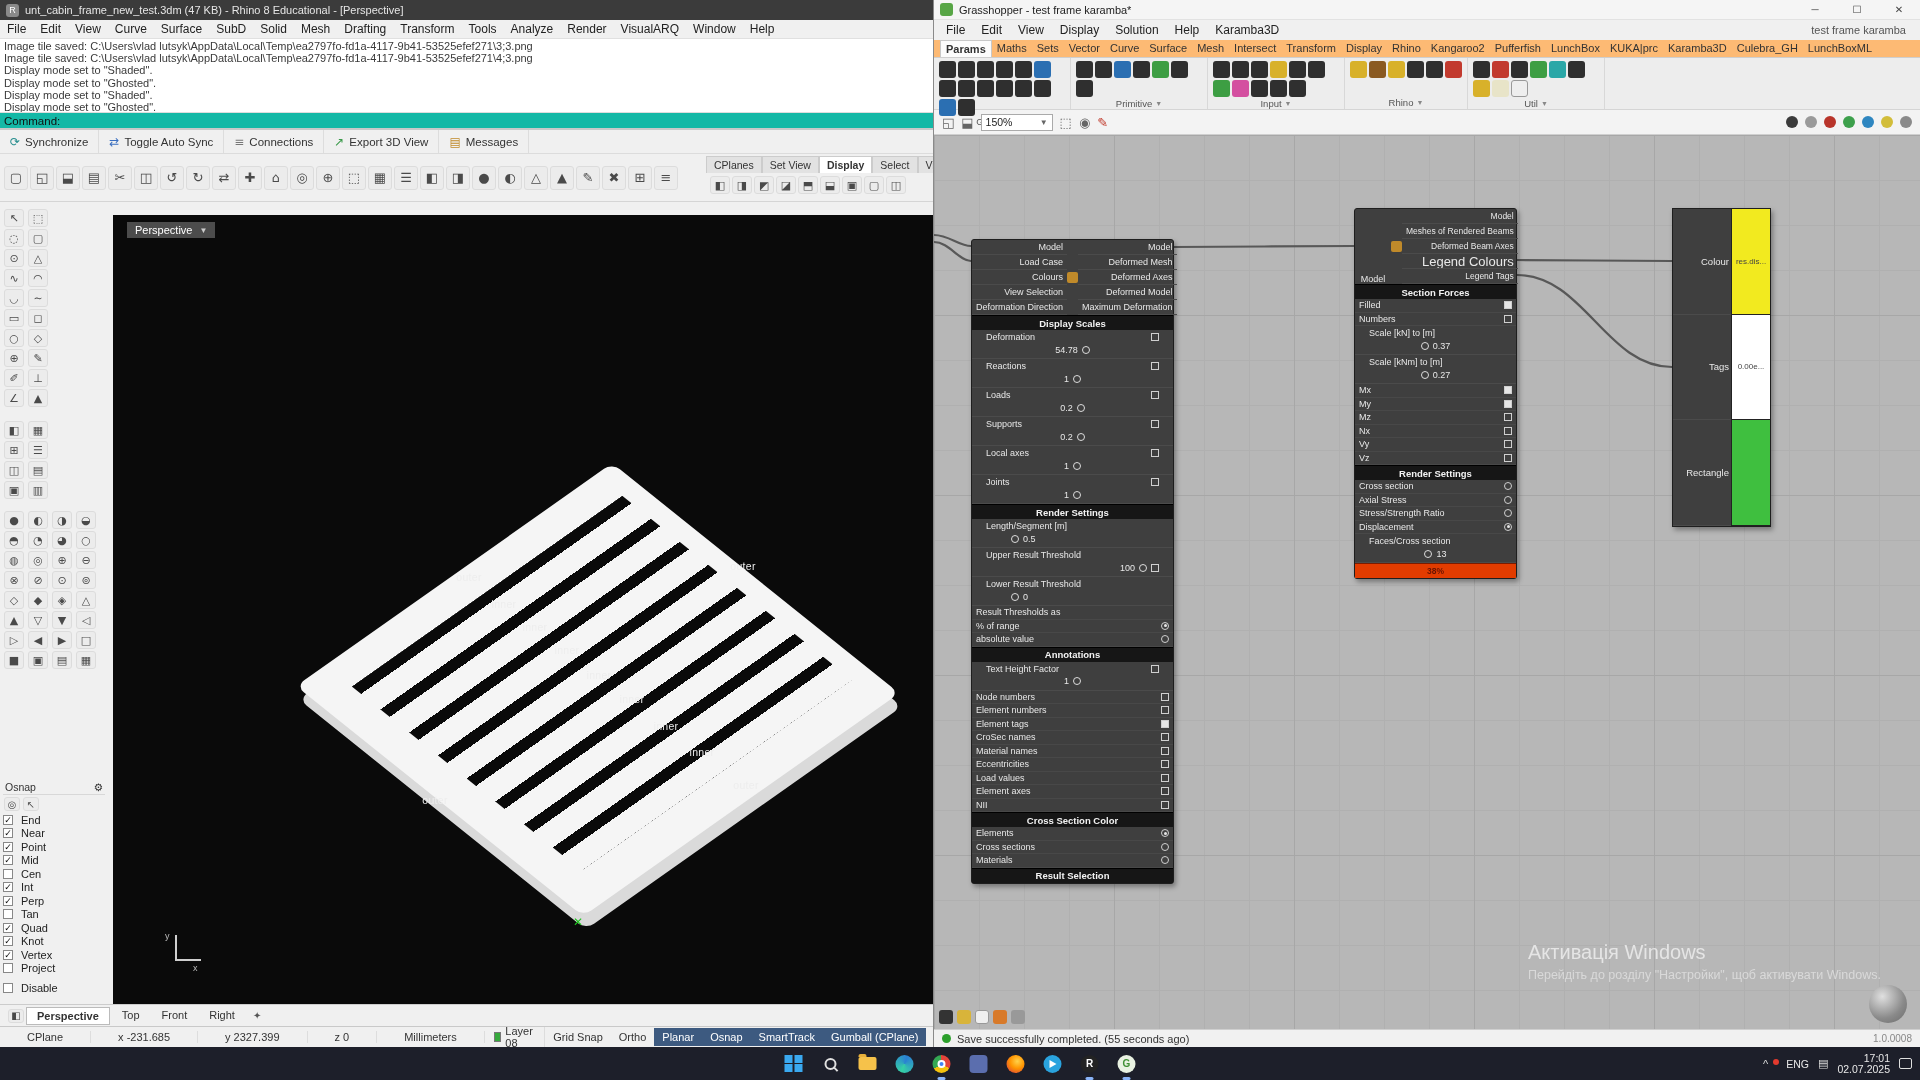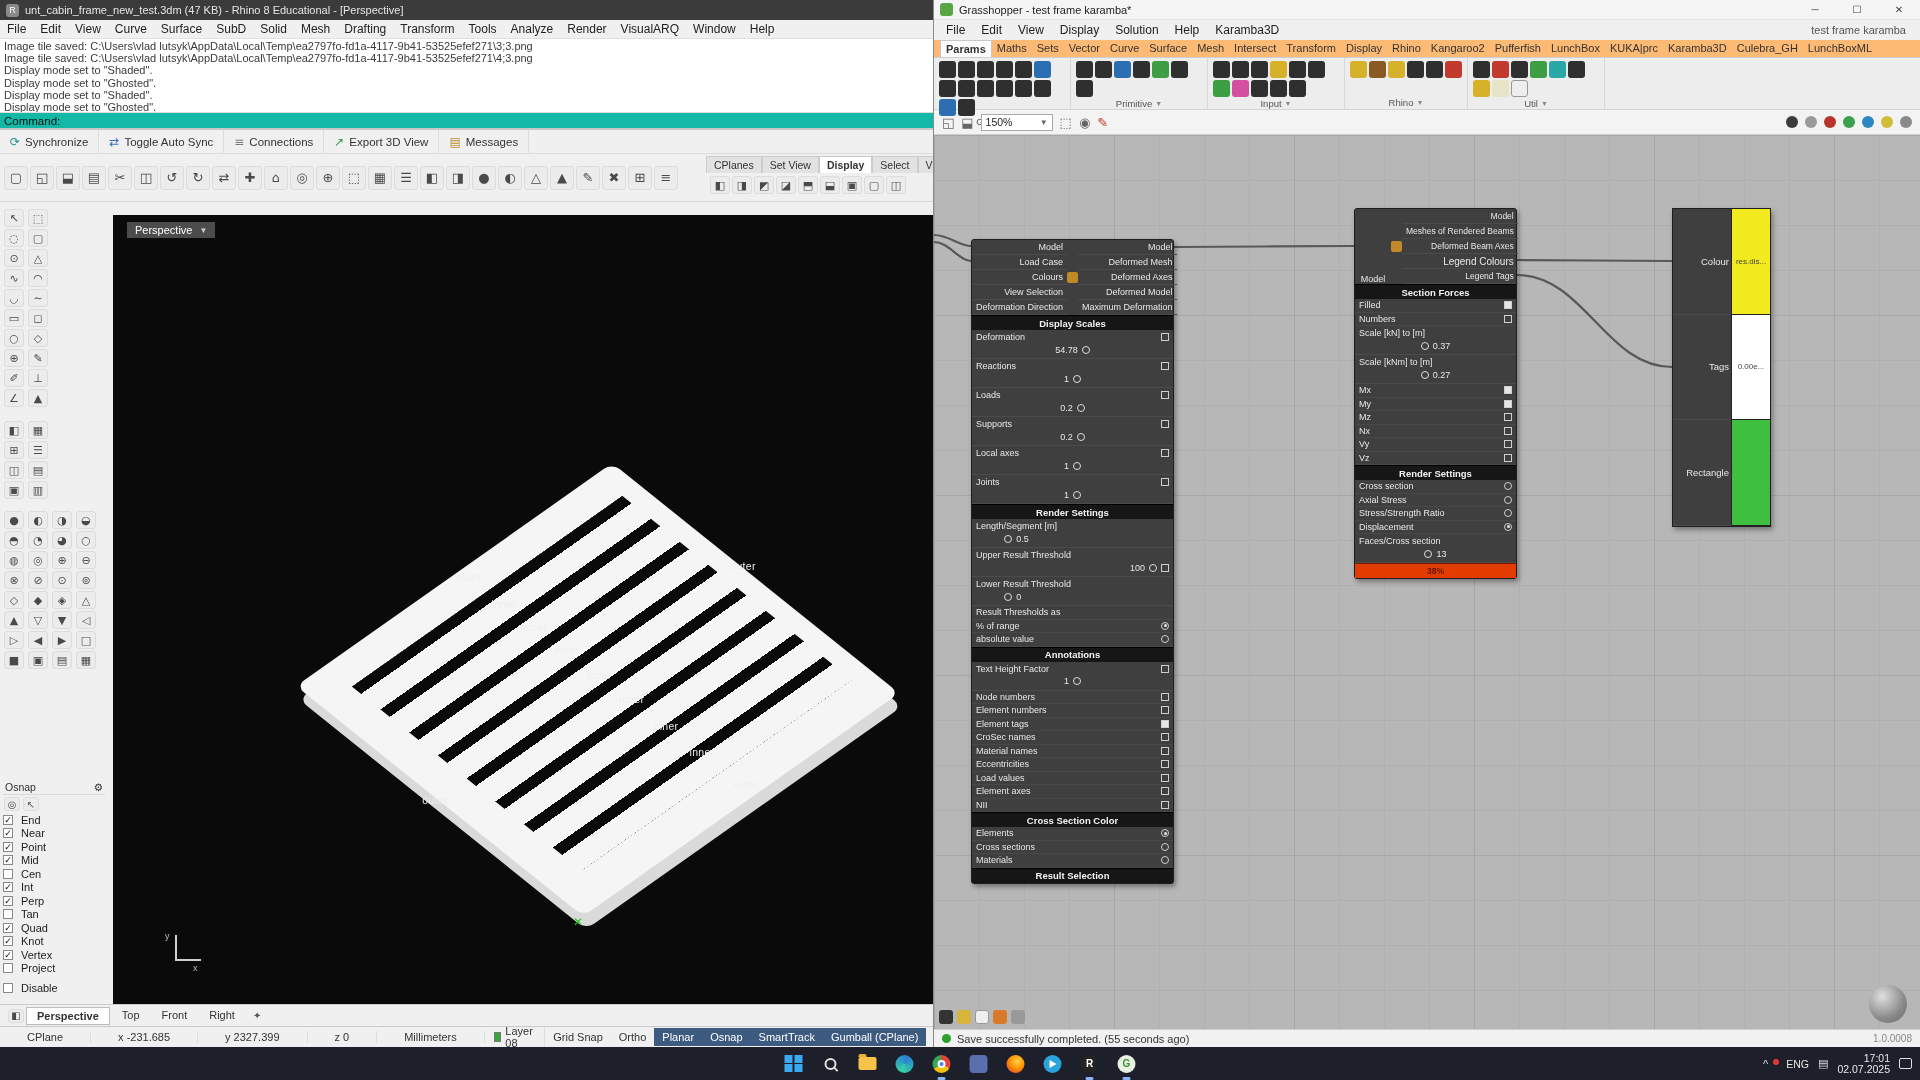--- a/index.html
+++ b/index.html
@@ -91,21 +91,21 @@
 .kcomp{position:absolute;background:#3f3f3f;border:1px solid #1e1e1e;border-radius:3px;color:#e8e8e8;font-size:9px;box-shadow:2px 3px 5px rgba(0,0,0,.35)}
 .kparams{display:flex}
 .kin,.kout{display:flex;flex-direction:column}
 .mv .kin{flex:0 0 92px}.mv .kout{flex:1}
 .bv .kin{flex:0 0 36px}.bv .kout{flex:1}
 .krow{height:15px;display:flex;align-items:center;justify-content:flex-end;padding:0 4px;border-bottom:1px solid #4b4b4b;white-space:nowrap;overflow:hidden}
 .kico{width:16px;display:flex;align-items:center;justify-content:center}
 .kico::after{content:"";width:11px;height:11px;background:#c08a2a;border-radius:2px}
 .kin-single{display:flex;align-items:center;justify-content:flex-end;padding:0 4px}
 .khdr{height:15px;background:#161616;color:#f2f2f2;font-weight:bold;font-size:9.5px;display:flex;align-items:center;justify-content:center;border-top:1px solid #000}
-.kslgrp{border-bottom:1px solid #4b4b4b;padding:1px 0 2px}
+.kslgrp{border-bottom:1px solid #4b4b4b;padding:1px 10px 2px}
 .ksl-top{height:12px;display:flex;align-items:center;padding:0 4px;justify-content:space-between;white-space:nowrap}
 .ksl-bar{height:13px;display:flex;align-items:center;justify-content:center;gap:4px}
 .ksl-bar.al-l{justify-content:flex-start;padding-left:16%}
 .ksl-bar.al-r{justify-content:flex-end;padding-right:4px}
 .knob{width:8px;height:8px;border:1.5px solid #ddd;border-radius:50%;background:#3f3f3f;display:inline-block;flex:0 0 auto}
 .kbox{width:8px;height:8px;border:1px solid #cfcfcf;background:#3f3f3f;display:inline-block;flex:0 0 auto}
 .kbox.on{background:#e6e6e6}
 .krad{width:8px;height:8px;border:1px solid #cfcfcf;border-radius:50%;display:inline-block;position:relative;flex:0 0 auto}
 .krad.on::after{content:"";position:absolute;inset:1.5px;background:#e6e6e6;border-radius:50%}
 .kchk-row{height:13.5px;display:flex;align-items:center;justify-content:space-between;padding:0 4px;border-bottom:1px solid #484848;white-space:nowrap}
@@ -836,21 +836,21 @@
 
       <div class="kcomp bv" style="left:420px;top:73px;width:163px">
         <div class="kparams">
           <div class="kin kin-single">Model</div>
           <div class="kico"></div>
           <div class="kout">
 
           <div class="krow" style="font-size:8.5px">Model</div>
               <div class="krow" style="font-size:8.5px">Meshes of Rendered Beams</div>
               <div class="krow" style="font-size:8.5px">Deformed Beam Axes</div>
-              <div class="krow" style="font-size:10px">Legend Colours</div>
+              <div class="krow" style="font-size:13px">Legend Colours</div>
               <div class="krow" style="font-size:8.5px">Legend Tags</div>
             </div>
         </div>
         <div class="khdr">Section Forces</div>
         <div>
 
         <div class="kchk-row">
             <span>Filled</span>
             <span class="kbox on"></span>
           </div>
@@ -942,20 +942,24 @@
             <span>res.dis...</span>
           </div>
         <div class="kl-label">Tags</div>
         <div class="kl-swatch sw-w">
             <span>0.00e...</span>
           </div>
         <div class="kl-label">Rectangle</div>
         <div class="kl-swatch sw-g"></div>
       </div>
 
+      <div class="wm">
+        <div class="l1">Активація Windows</div>
+        <div class="l2">Перейдіть до розділу "Настройки", щоб активувати Windows.</div>
+      </div>
       <div class="orb"></div>
       <div class="g-blicons">
         <span style="background:#333"></span>
         <span style="background:#d8b43a"></span>
         <span style="background:#efefef;border:1px solid #999"></span>
         <span style="background:#d87a2a"></span>
         <span style="background:#999"></span>
       </div>
     </div>
 

